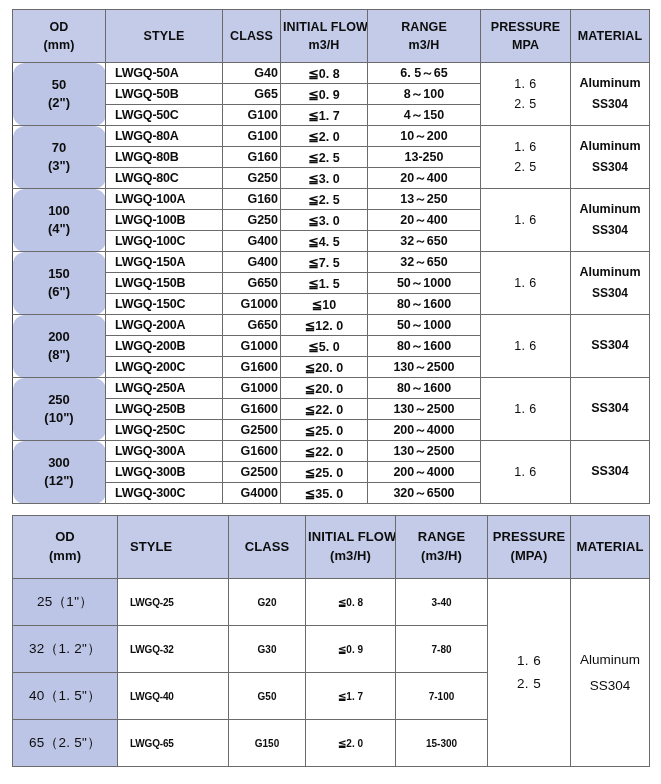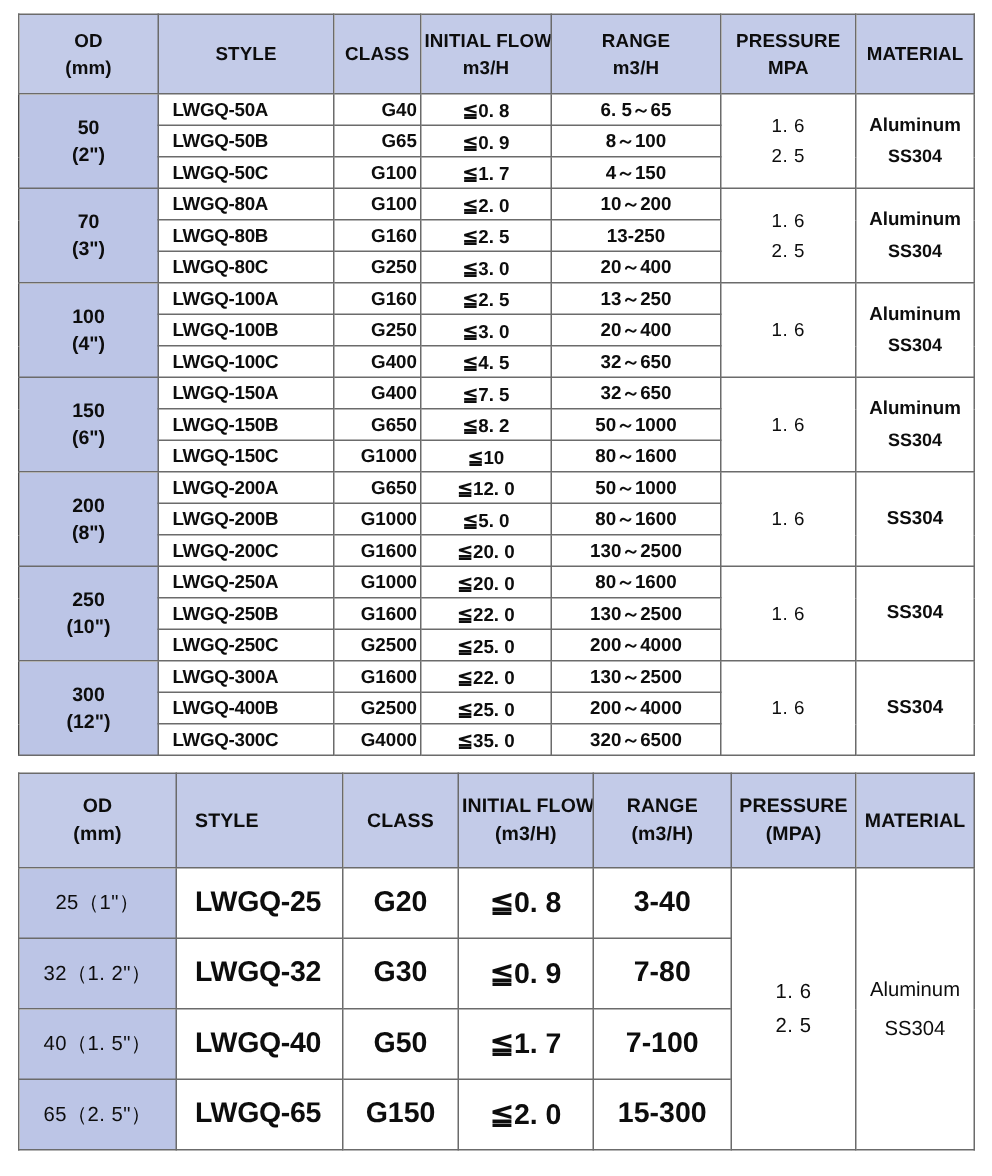--- a/index.html
+++ b/index.html
@@ -52,20 +52,21 @@
   .hdr-l1 { display: block; }
   .hdr-l2 { display: block; }
 
   
   .t1 td { height: 20px; font-size: 12.5px; }
   .t1 td.od {
     background: #bcc5e6;
     font-size: 13px;
     line-height: 1.35;
     border-left: 1px solid #4a4a4a;
+    border-radius: 12px;
   }
   .t1 td.style {
     text-align: left;
     padding-left: 9px;
     letter-spacing: -0.2px;
   }
   .t1 td.cls {
     text-align: right;
     padding-left: 9px;
   }
@@ -83,21 +84,21 @@
   .t1 td.mat.single { vertical-align: middle; }
   .t1 td.mat.top { vertical-align: middle; }
 
   .od-l1 { display: block; }
   .od-l2 { display: block; }
 
   
   .gap { height: 11px; }
   .t2 td {
     height: 46px;
-    font-size: 19px;
+    font-size: 10px;
   }
   .t2 td.od {
     background: #bcc5e6;
     font-weight: normal;
     font-size: 13.5px;
     letter-spacing: .3px;
   }
   .t2 td.style {
     text-align: left;
     padding-left: 12px;
@@ -245,21 +246,21 @@
           <td class="style">LWGQ-150A</td>
           <td class="cls">G400</td>
           <td class="">≦7. 5</td>
           <td class="">32～650</td>
           <td class="press" rowspan="3"><span class="p1">1. 6</span></td>
           <td class="mat top" rowspan="3"><span class="m1">Aluminum</span><span class="m2">SS304</span></td>
         </tr>
         <tr>
           <td class="style">LWGQ-150B</td>
           <td class="cls">G650</td>
-          <td class="">≦8. 2</td>
+          <td class="">≦1. 5</td>
           <td class="">50～1000</td>
         </tr>
         <tr>
           <td class="style">LWGQ-150C</td>
           <td class="cls">G1000</td>
           <td class="">≦10</td>
           <td class="">80～1600</td>
         </tr>
         <tr>
           <td class="od" rowspan="3">
@@ -315,21 +316,21 @@
             <span class="od-l2">(12")</span>
           </td>
           <td class="style">LWGQ-300A</td>
           <td class="cls">G1600</td>
           <td class="">≦22. 0</td>
           <td class="">130～2500</td>
           <td class="press" rowspan="3"><span class="p1">1. 6</span></td>
           <td class="mat single" rowspan="3"><span class="m1">SS304</span></td>
         </tr>
         <tr>
-          <td class="style">LWGQ-400B</td>
+          <td class="style">LWGQ-300B</td>
           <td class="cls">G2500</td>
           <td class="">≦25. 0</td>
           <td class="">200～4000</td>
         </tr>
         <tr>
           <td class="style">LWGQ-300C</td>
           <td class="cls">G4000</td>
           <td class="">≦35. 0</td>
           <td class="">320～6500</td>
         </tr>

